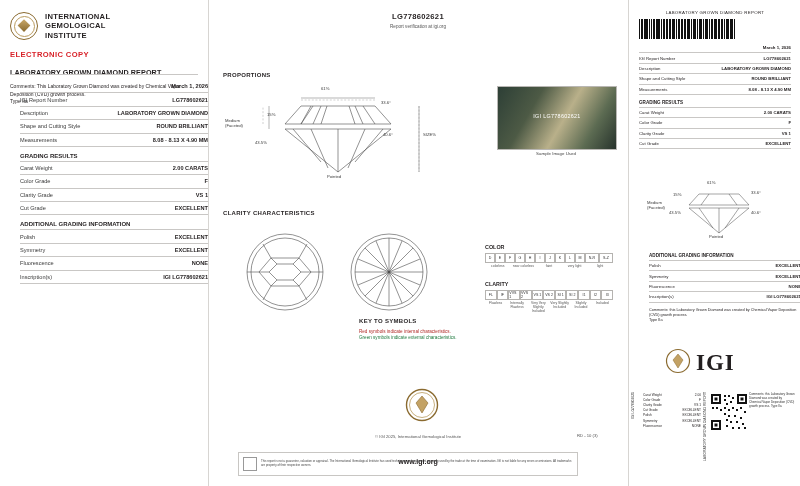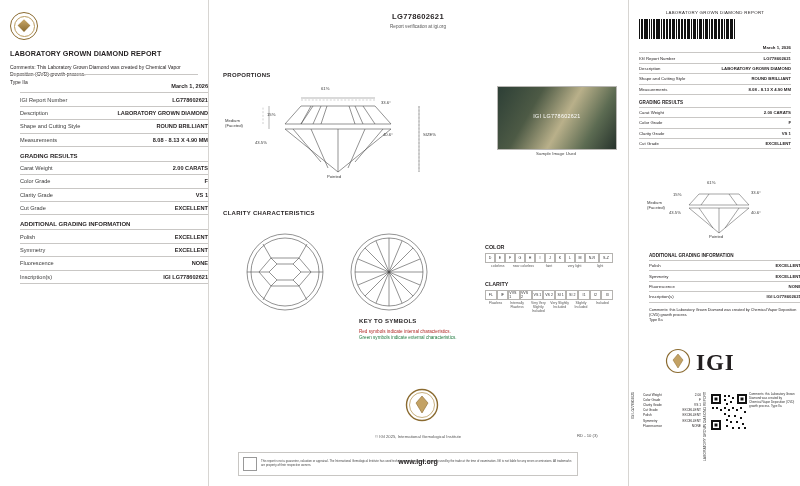--- a/index.html
+++ b/index.html
@@ -102,22 +102,28 @@
 </style>
 </head>
 <body>
 
 <div id="page">
 
   <div id="left">
 
     <div id="logo-block">
       <div class="seal"></div>
-    </div>
-
+      <div id="igi-words">
+        <div>INTERNATIONAL</div>
+        <div>GEMOLOGICAL</div>
+        <div>INSTITUTE</div>
+      </div>
+    </div>
+
+    <div id="elec">ELECTRONIC COPY</div>
     <div id="lab-title">LABORATORY GROWN DIAMOND REPORT</div>
     <div class="rule abs" style="left:10px;top:74px;width:188px;"></div>
 
     <div class="block abs" style="top:80px;left:10px;width:188px;">
       <div class="kv">
         <span class="k"></span>
         <span class="v">March 1, 2026</span>
       </div>
       <div class="rule"></div>
       <div class="kv">

